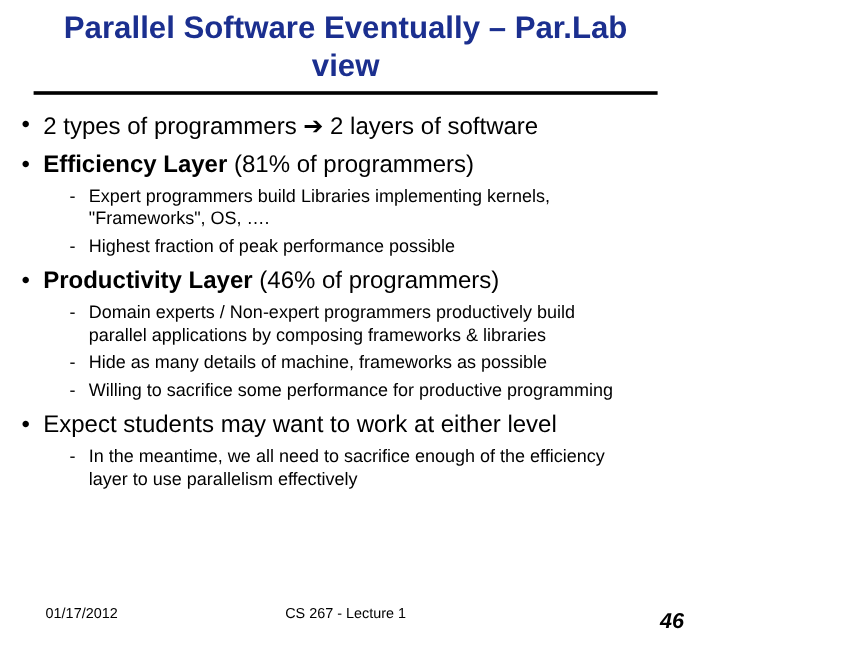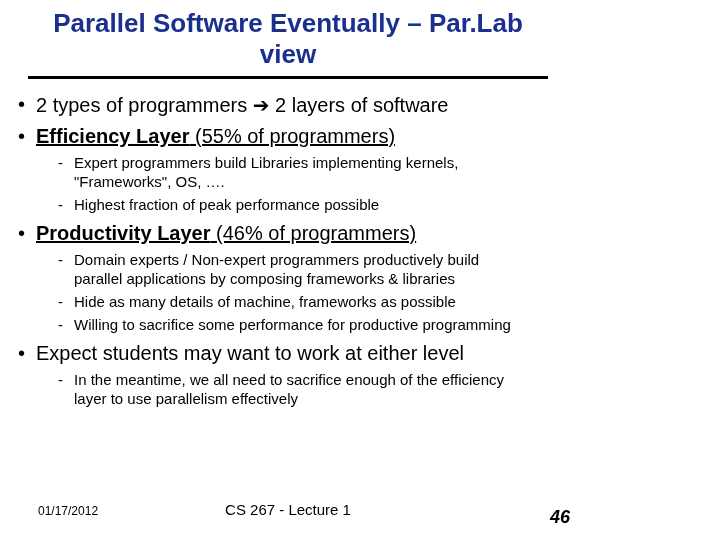--- a/index.html
+++ b/index.html
@@ -37,21 +37,21 @@
     font-size: 20px;
     margin: 8px 0 6px 0;
     display: flex;
   }
   .b1 .dot {
     width: 18px;
     flex: 0 0 18px;
   }
   .b1 .txt { flex: 1; }
   .b1 .bold { font-weight: bold; }
-  .under { text-decoration: underline; }
+  .under { }
   .b2 {
     font-size: 15px;
     margin: 4px 0 4px 40px;
     display: flex;
     line-height: 1.25;
   }
   .b2 .dash {
     width: 16px;
     flex: 0 0 16px;
   }
@@ -61,21 +61,21 @@
     position: absolute;
     left: 38px;
     bottom: 22px;
     font-size: 12px;
   }
   .footer-center {
     position: absolute;
     width: 100%;
     text-align: center;
     bottom: 22px;
-    font-size: 15px;
+    font-size: 12px;
   }
   .pagenum {
     position: absolute;
     right: 6px;
     bottom: 12px;
     font-size: 18px;
     font-weight: bold;
     color: #000;
     font-style: italic;
   }
@@ -93,21 +93,21 @@
     <div class="b1">
       <span class="dot">•</span>
       <span class="txt">
         <span>2 types of programmers </span><span class="arrow">➔</span><span> 2 layers of software</span>
       </span>
     </div>
 
     <div class="b1">
       <span class="dot">•</span>
       <span class="txt">
-        <span class="bold under">Efficiency Layer</span><span class="under"> (55% of programmers)</span>
+        <span class="bold under">Efficiency Layer</span><span class="under"> (81% of programmers)</span>
       </span>
     </div>
     <div class="b2">
       <span class="dash">-</span>
       <span class="txt">Expert programmers build Libraries implementing kernels, "Frameworks", OS, ….</span>
     </div>
     <div class="b2">
       <span class="dash">-</span>
       <span class="txt">Highest fraction of peak performance possible</span>
     </div>

